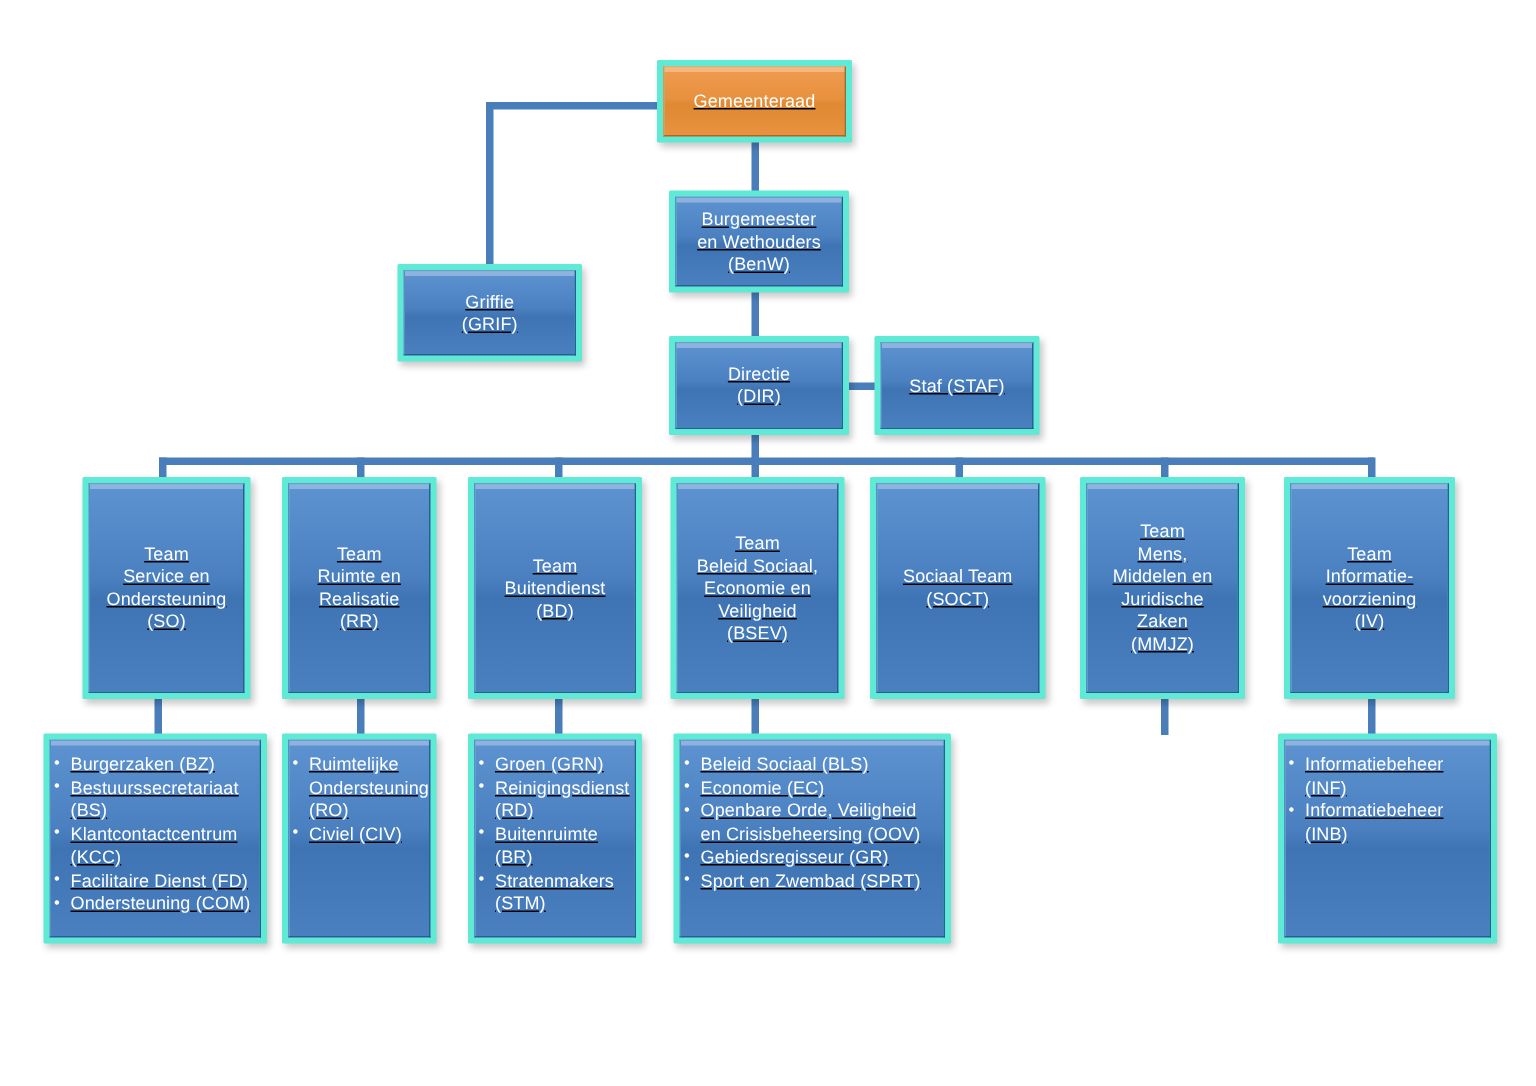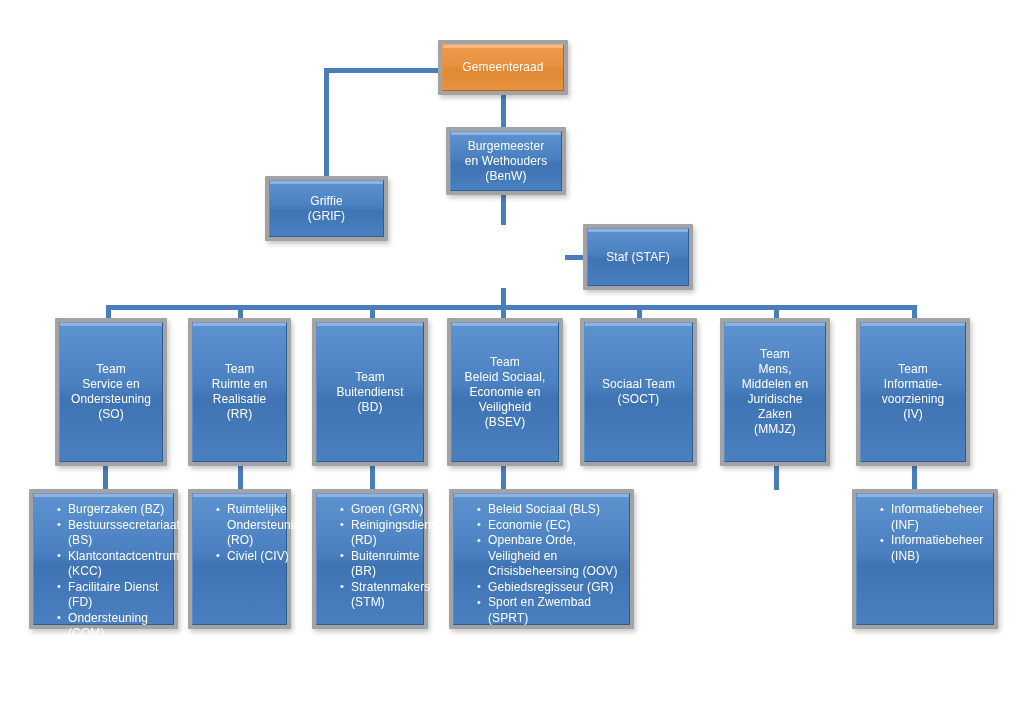--- a/index.html
+++ b/index.html
@@ -26,25 +26,26 @@
     background: #4a7ebb;
     z-index: 1;
   }
   .conn.v { width: 5px; }
   .conn.h { height: 5px; }
 
   
   .node {
     position: absolute;
     z-index: 3;
-    background: #a3a3a3;           
+    background: #5eead4;           
     padding: 4px;
     border-radius: 1px;
     box-sizing: border-box;
     box-shadow: 2px 3px 5px rgba(0,0,0,0.22);
+    text-decoration: underline;
   }
   .node > .inner {
     width: 100%;
     height: 100%;
     box-sizing: border-box;
     border: 1px solid #2a5d96;
     border-top-color: #6d9bd1;
     border-left-color: #5a8cc6;
     background: linear-gradient(to bottom, #5e93d1 0%, #4a80c0 45%, #3f74b4 55%, #4a80c0 100%);
     display: flex;
@@ -77,21 +78,21 @@
   .node .label {
     padding: 0 4px;
     white-space: pre-line;
   }
 
   
   .node.list > .inner {
     align-items: flex-start;
     justify-content: flex-start;
     text-align: left;
-    padding: 8px 6px 6px 21px;
+    padding: 8px 6px 6px 0;
   }
   .node.list ul {
     margin: 0;
     padding: 0 0 0 12px;
     list-style: none;
     width: 100%;
   }
   .node.list li {
     position: relative;
     font-size: 12px;
@@ -155,20 +156,26 @@
   </div>
 
   <div class="node" style="left:446px; top:127px; width:120px; height:68px;">
     <div class="inner">
       <span class="label">Burgemeester
 en Wethouders
 (BenW)</span>
     </div>
   </div>
 
+  <div class="node" style="left:446px; top:224px; width:120px; height:66px;">
+    <div class="inner">
+      <span class="label">Directie
+(DIR)</span>
+    </div>
+  </div>
 
   <div class="node" style="left:583px; top:224px; width:110px; height:66px;">
     <div class="inner">
       <span class="label">Staf (STAF)</span>
     </div>
   </div>
 
   <div class="node" style="left:55px; top:318px; width:112px; height:148px;">
     <div class="inner">
       <span class="label">Team

